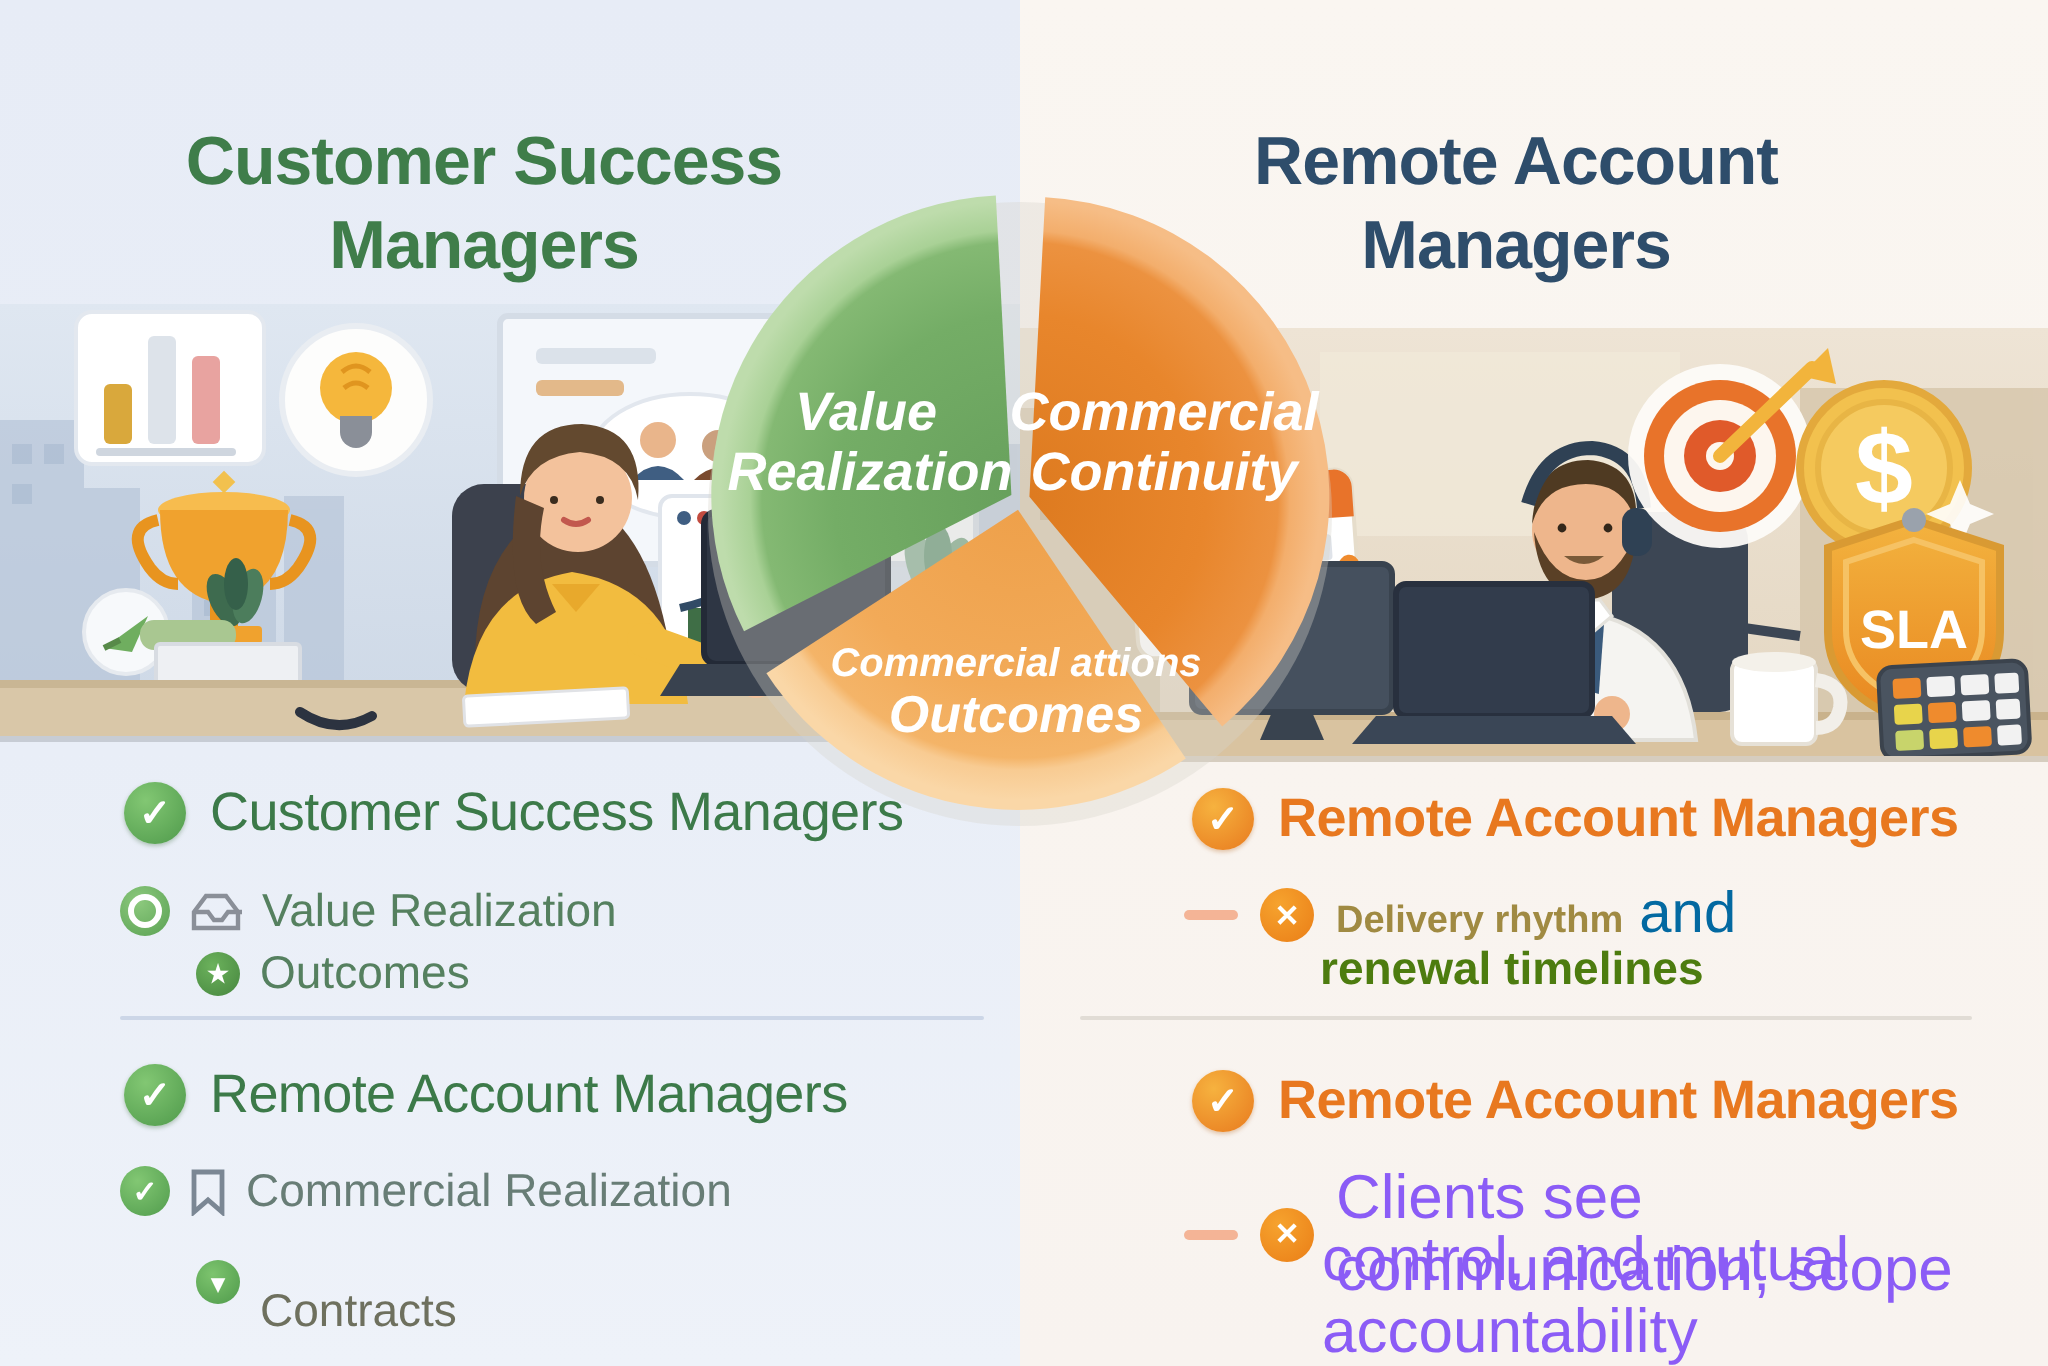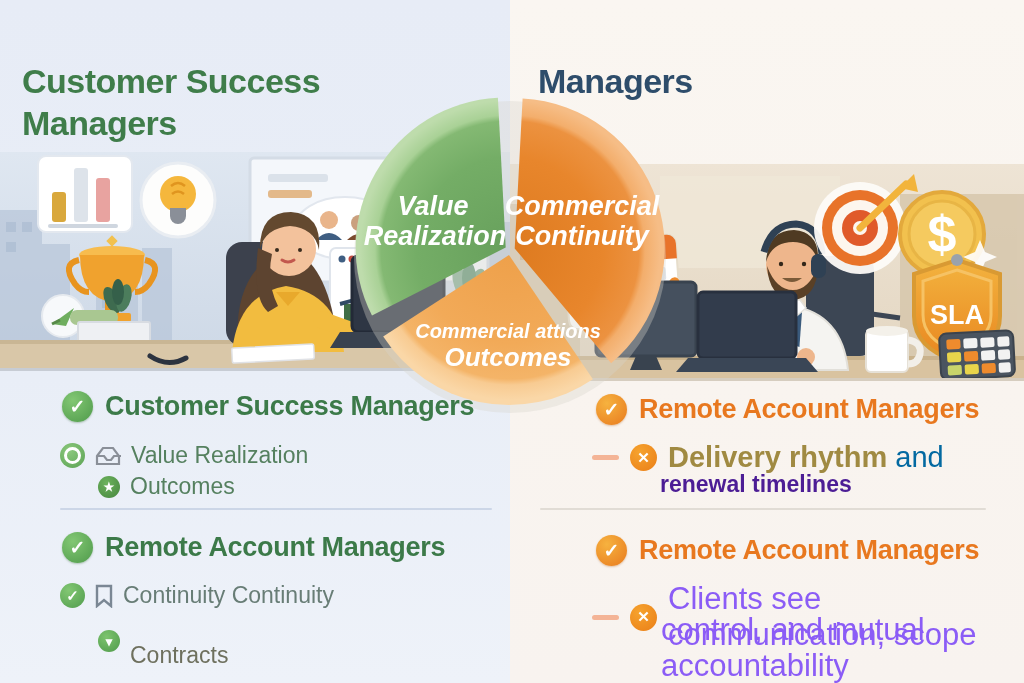--- a/index.html
+++ b/index.html
@@ -1,21 +1,21 @@
 <!DOCTYPE html>
 <html><head>
 <meta charset="utf-8">
 <style>
   html,body{margin:0;padding:0;}
   body{width:1024px;height:683px;position:relative;overflow:hidden;
        font-family:"Liberation Sans",sans-serif;background:#f5f4f2;}
   .panel{position:absolute;top:0;height:683px;}
   .panel-left{left:0;width:510px;background:linear-gradient(180deg,#e7ecf6 0%,#e9eef7 55%,#eef2f9 100%);}
   .panel-right{left:510px;width:514px;background:linear-gradient(180deg,#faf6f1 0%,#f9f4ef 55%,#f8f3ef 100%);}
-  .title{position:absolute;width:440px;font-weight:bold;
+  .title{position:absolute;width:440px;text-align:center;font-weight:bold;
          font-size:34px;line-height:42px;letter-spacing:-0.5px;}
   .title-left{left:22px;top:60px;color:#3f7d4a;}
   .title-right{left:538px;top:60px;color:#2e4d6b;}
   .scene{position:absolute;display:block;}
   .scene-left{left:0;top:152px;border-bottom:3px solid #c7ccd4;}
   .scene-right{left:510px;top:164px;border-bottom:3px solid #d6cdbf;}
   .pie-wrap{position:absolute;left:345px;top:85px;width:330px;height:330px;font-style:italic;}
   svg text{font-family:"Liberation Sans",sans-serif;}
   .pie-label{fill:#ffffff;font-weight:bold;text-anchor:middle;}
   .pie-big{font-size:27px;}
@@ -26,29 +26,29 @@
   .circ{border-radius:50%;display:flex;align-items:center;justify-content:center;
         color:#fff;font-weight:bold;flex:0 0 auto;}
   .cg-big{width:31px;height:31px;background:radial-gradient(circle at 35% 30%,#82c773,#4f9a4b);font-size:19px;box-shadow:0 1px 2px rgba(60,110,60,.35);}
   .cg-sm{width:25px;height:25px;background:radial-gradient(circle at 35% 30%,#82c773,#519c4d);font-size:15px;}
   .co-big{width:31px;height:31px;background:radial-gradient(circle at 35% 30%,#f6b23f,#e87a1e);font-size:19px;box-shadow:0 1px 2px rgba(180,100,30,.35);}
   .co-x{width:27px;height:27px;background:radial-gradient(circle at 35% 30%,#f6a32e,#ea7e17);font-size:15px;}
   .donut{width:25px;height:25px;background:radial-gradient(circle at 38% 32%,#8cc97d,#5aa153);}
   .donut>span{width:11px;height:11px;border:3px solid #fff;border-radius:50%;display:block;}
   .star-c{width:22px;height:22px;background:radial-gradient(circle at 38% 32%,#6cb25c,#46863f);font-size:12px;}
   .chev-c{width:22px;height:22px;background:radial-gradient(circle at 38% 32%,#7dc46e,#4f9a4b);font-size:13px;}
-  .h-green{color:#3c7a49;font-weight:bold;font-size:27px;letter-spacing:-0.3px;}
+  .h-green{color:#3c7a49;font-weight:normal;font-size:27px;letter-spacing:-0.3px;}
   .h-orange{color:#e8781f;font-weight:bold;font-size:27px;letter-spacing:-0.3px;}
   .t-green{color:#55805f;font-size:23px;}
   .t-gray-green{color:#687d76;font-size:23px;}
   .t-contracts{color:#6e705e;font-size:23px;margin-top:29px;}
   .t-slate{color:#8b5cf6;font-size:31px;}
-  .b-olive{color:#a08a42;font-weight:bold;font-size:29px;}
+  .b-olive{color:#a08a42;font-weight:bold;font-size:19px;}
   .t-and{color:#0369a1;font-size:29px;}
-  .b-tan{color:#4c1d95;font-weight:bold;font-size:23px;}
+  .b-tan{color:#4d7c0f;font-weight:bold;font-size:23px;}
   .dash{width:27px;height:5px;border-radius:3px;background:#f4b496;flex:0 0 auto;}
   .divider{position:absolute;height:2px;border-radius:1px;}
   .div-left{left:60px;top:508px;width:432px;background:#ccd6e7;}
   .div-right{left:540px;top:508px;width:446px;background:#e1dcd5;}
 </style>
 </head>
 <body>
 
 <div class="panel panel-left"></div>
 <div class="panel panel-right"></div>
@@ -285,20 +285,21 @@
         <rect x="488" y="200" width="12" height="10" rx="2" fill="#f2f2f2"></rect>
     </g>
   </g>
 </svg>
 
 <div class="title title-left">
   <div>Customer Success</div>
   <div>Managers</div>
 </div>
 <div class="title title-right">
+  <div>Remote Account</div>
   <div>Managers</div>
 </div>
 
 <div class="pie-wrap">
   <svg width="330" height="330" viewBox="0 0 330 330">
     <defs>
       <radialGradient id="pg-green" gradientUnits="userSpaceOnUse" cx="165" cy="165" r="150">
         <stop offset="0" stop-color="#67a05c"></stop>
           <stop offset="0.62" stop-color="#74ad66"></stop>
         <stop offset="0.86" stop-color="#84b973"></stop>
@@ -362,21 +363,21 @@
     </span>
   <span class="h-green">Remote Account Managers</span>
 </div>
 <div class="lrow" style="left:60px;top:582px;gap:10px;">
   <span class="circ cg-sm">
       <span>✓</span>
     </span>
   <svg width="18" height="24" viewBox="0 0 18 24">
     <path d="M2 2 h14 v20 l-7 -6 l-7 6 z" fill="none" stroke="#7b8794" stroke-width="2.4"></path>
   </svg>
-  <span class="t-gray-green">Continuity Continuity</span>
+  <span class="t-gray-green">Commercial Realization</span>
 </div>
 <div class="lrow" style="left:98px;top:613px;gap:10px;">
   <span class="circ chev-c">
       <span>▾</span>
     </span>
   <span class="t-contracts">Contracts</span>
 </div>
 
 <div class="lrow" style="left:596px;top:394px;">
   <span class="circ co-big">

